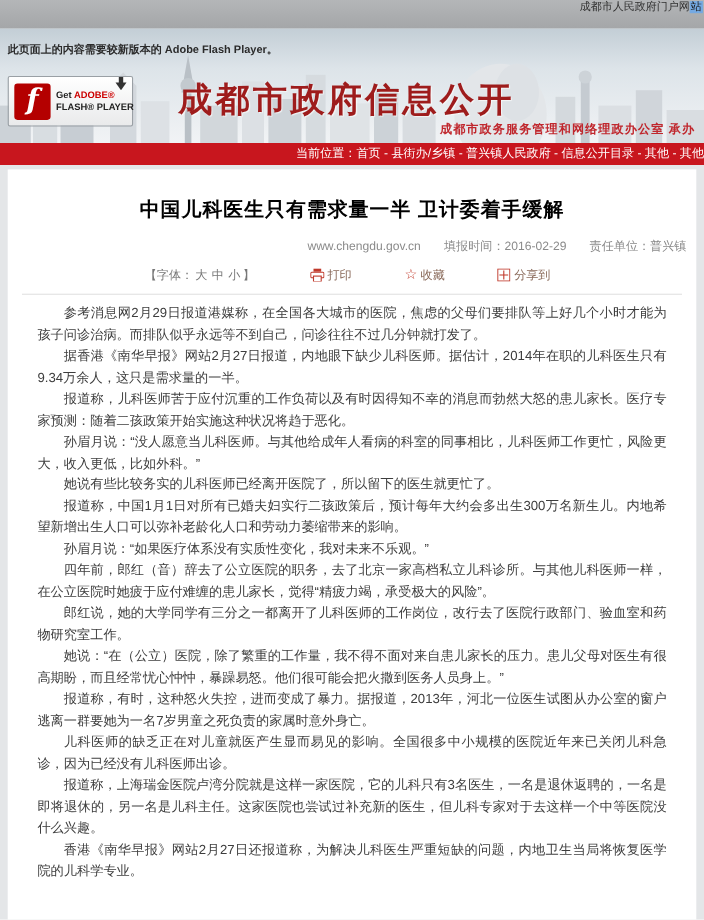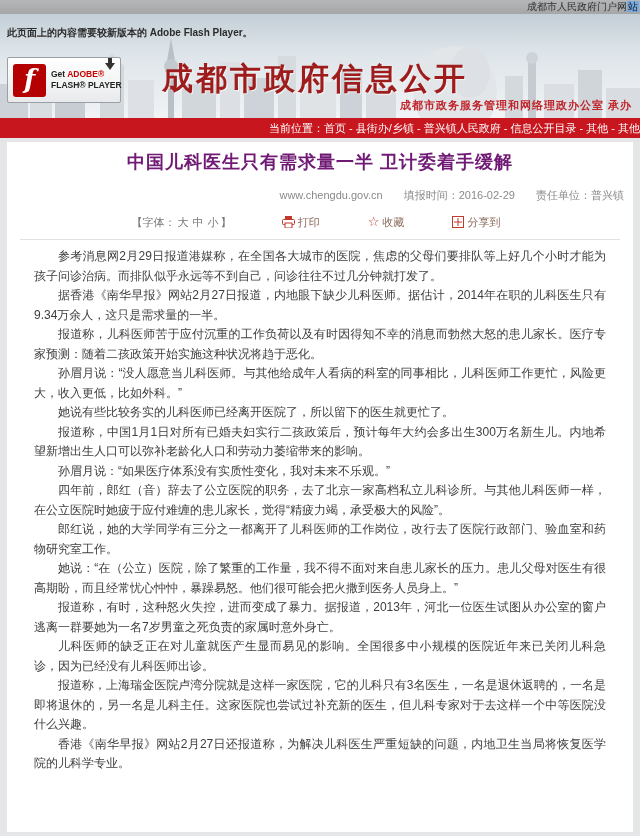--- a/index.html
+++ b/index.html
@@ -4,21 +4,21 @@
 <style>
   * { margin:0; padding:0; box-sizing:border-box; }
   html,body { width:640px; height:836px; overflow:hidden; }
   body {
     font-family:"Liberation Sans","DejaVu Sans",sans-serif;
     background:#e4e6e8;
     position:relative;
   }
   
   .top-bar {
-    height:14px; background:linear-gradient(180deg,#b4b6b8,#a4a6a8);
+    height:26px; background:linear-gradient(180deg,#b4b6b8,#a4a6a8);
     font-size:10px; line-height:14px; color:#2f2f2f;
     text-align:right; padding-right:1px; overflow:hidden; white-space:nowrap;
   }
   .top-bar .sel { background:#74a9e2; color:#1c1c1c; padding:0 1px; }
   
   .banner {
     position:relative; height:104px; overflow:hidden;
     background:linear-gradient(180deg,#c3ced6 0%,#dde4e9 35%,#f1f3f5 100%);
   }
   .skyline { position:absolute; left:0; bottom:0; width:640px; height:86px; }
@@ -63,22 +63,22 @@
     height:20px; background:#c8161e; color:#fff;
     font-size:11px; line-height:20px; padding-left:10px;
     white-space:nowrap; overflow:hidden;text-align:right;
   }
   
   .content {
     position:relative; margin:4px 7px 0; background:#fff;
     min-height:690px; padding-bottom:46px;
   }
   .article-title {
-    padding-top:8px; text-align:center;
-    font-size:18px; color:#701a75; letter-spacing:1px;
+    padding-top:24px; text-align:center;
+    font-size:18px; color:#000000; letter-spacing:1px;
   }
   .article-meta {
     margin-top:14px; text-align:right;
     font-size:11px; color:#8a8a8a;
   }
   .article-meta span { margin:0 9px; }
   .toolbar {
     margin-top:11px; text-align:center; font-size:11px; color:#777;
   }
   .toolbar .font-sel { color:#777; margin-right:10px; }

